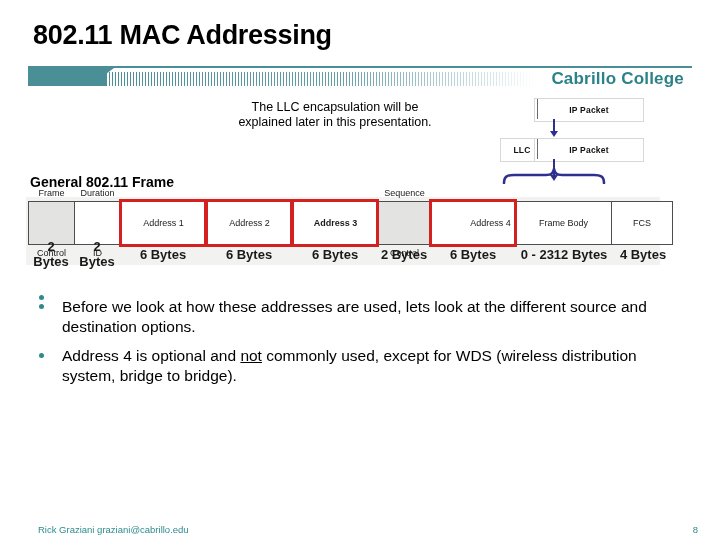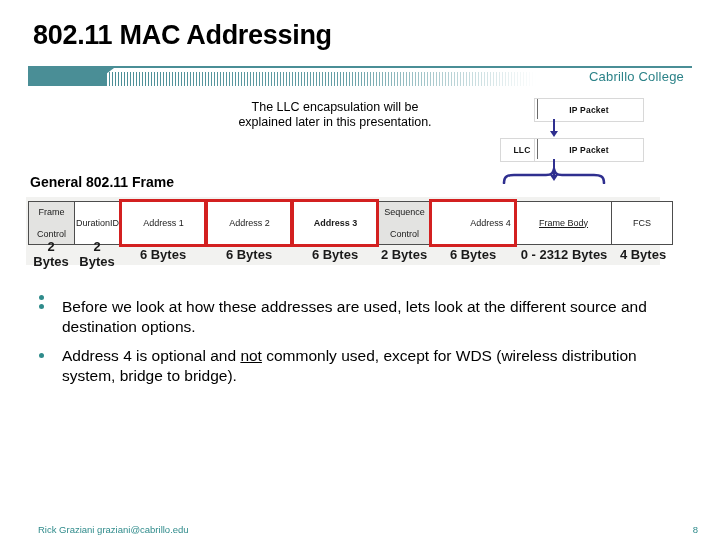--- a/index.html
+++ b/index.html
@@ -70,22 +70,22 @@
     left: 0;
     top: 0;
     width: 664px;
     height: 2px;
     background: #4a8e96;
   }
   .banner-label {
     position: absolute;
     right: 8px;
     top: 3px;
-    font-size: 13px;
-    font-weight: normal;
+    font-size: 17px;
+    font-weight: bold;
     color: #2b8288;
     letter-spacing: 0.2px;
     white-space: nowrap;
   }
 
   
   .llc-note {
     position: absolute;
     left: 200px;
     top: 100px;
@@ -197,20 +197,21 @@
     border-right-width: 0;
     background: #ffffff;
     display: flex;
     align-items: center;
     justify-content: center;
     text-align: center;
     font-size: 9px;
     color: #1a1a1a;
     line-height: 11px;
     box-sizing: border-box;
+    gap: 19px;
   }
   .fcell:last-child { border-right-width: 1px; align-items: center; }
   .fcell.shaded { background: #e3e3e1; }
   .bytes-row {
     position: absolute;
     left: 2px;
     top: 50px;
     height: 14px;
     display: flex;
   }
@@ -320,21 +321,21 @@
     <span style="left:420px; top:6px;">Bit 8 &nbsp; Bit 7 &nbsp; Bit 6</span>
     <span style="left:150px; top:34px;">More Data</span>
     <span style="left:430px; top:34px;">Order</span>
   </div>
   <div class="frame-row">
       <div class="fcell shaded" style="width: 46px; flex-direction: column;">
         <span>Frame</span>
         <br>
         <span>Control</span>
       </div>
-      <div class="fcell" style="width: 46px; flex-direction: row;">
+      <div class="fcell" style="width: 46px; flex-direction: column;">
         <span>Duration</span>
         <br>
         <span>ID</span>
       </div>
       <div class="fcell" style="width: 86px; flex-direction: column;">
         <span>Address 1</span>
       </div>
       <div class="fcell" style="width: 86px; flex-direction: column;">
         <span>Address 2</span>
       </div>
@@ -342,21 +343,21 @@
         <span>Address 3</span>
       </div>
       <div class="fcell shaded" style="width: 52px; flex-direction: column;">
         <span>Sequence</span>
         <br>
         <span>Control</span>
       </div>
       <div class="fcell" style="width: 85px; flex-direction: column; padding-left: 35px;">
         <span>Address 4</span>
       </div>
-      <div class="fcell" style="width: 96px; flex-direction: column; text-decoration: underline;">
+      <div class="fcell" style="width: 96px; flex-direction: column;">
         <span>Frame Body</span>
       </div>
       <div class="fcell" style="width: 62px; flex-direction: column;">
         <span>FCS</span>
       </div>
     </div>
   <div class="bytes-row">
       <div class="bcell" style="width: 46px;">2 Bytes</div>
       <div class="bcell" style="width: 46px;">2 Bytes</div>
       <div class="bcell" style="width: 86px;">6  Bytes</div>

